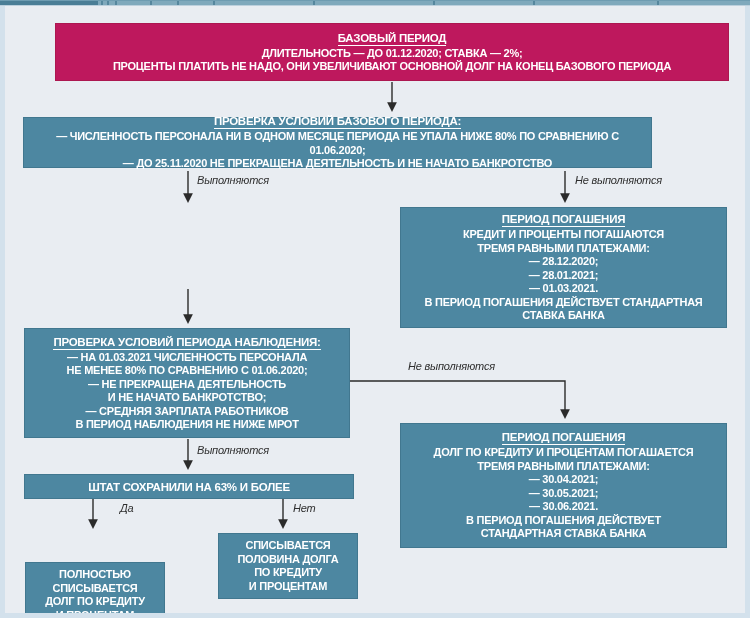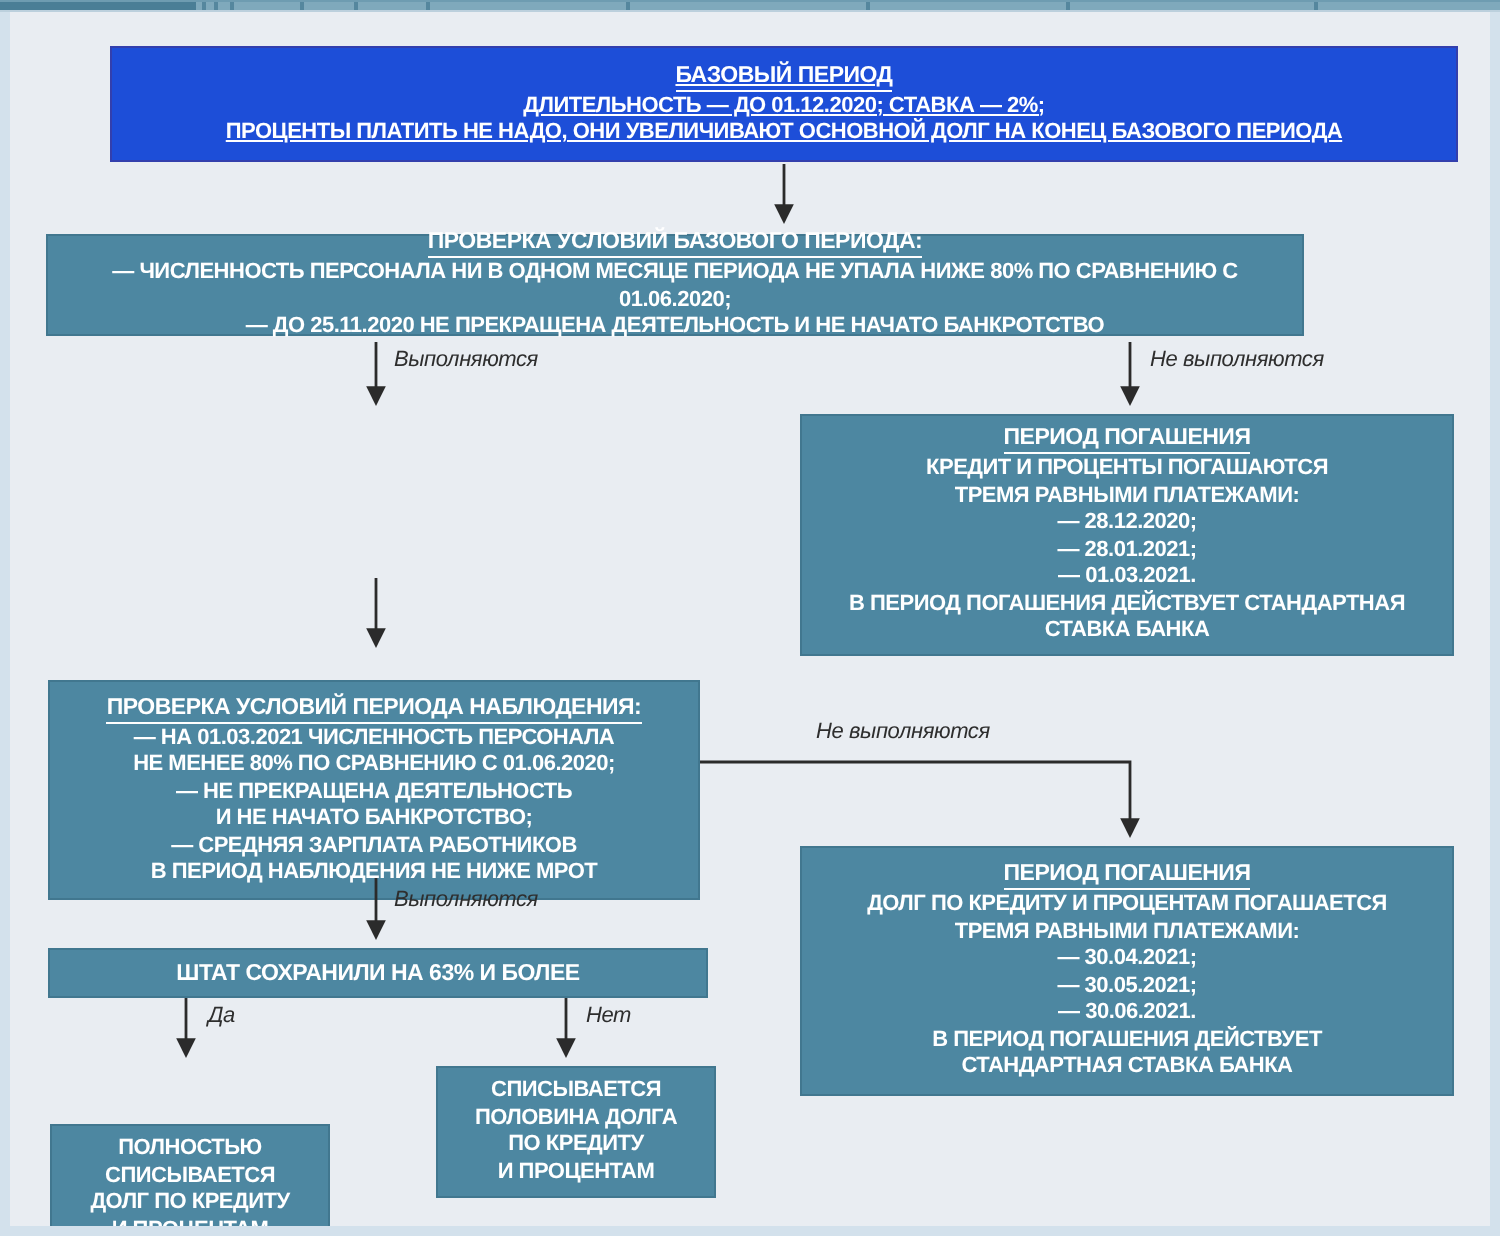--- a/index.html
+++ b/index.html
@@ -13,21 +13,21 @@
   .top-strip{position:absolute;left:0;top:0;width:750px;height:6px;background:#7fa9bc;
              border-top:1px solid #6e9cb1;border-bottom:1px solid #bcd0dd;box-sizing:border-box;z-index:50;}
   .top-strip .seg{position:absolute;left:0;top:0;height:100%;width:98px;background:#4a7e96;}
   .top-strip .tick{position:absolute;top:0;height:100%;width:2px;background:#55879e;}
 
   
   .box{position:absolute;box-sizing:border-box;color:#ffffff;display:flex;flex-direction:column;
        align-items:center;justify-content:center;text-align:center;font-weight:bold;
        letter-spacing:-0.25px;padding:2px 4px;z-index:10;}
   .teal{background:#4d87a1;border:1px solid rgba(30,70,90,0.25);}
-  .red{background:#1d4ed8;border:1px solid rgba(120,20,45,0.25);text-decoration:underline;}
+  .red{background:#be185d;border:1px solid rgba(120,20,45,0.25);}
   .box-title{font-size:11.5px;line-height:14px;margin-bottom:2px;}
   .box-title .u{border-bottom:1.5px solid #ffffff;padding-bottom:1px;}
   .box-body{font-size:11px;line-height:13.5px;white-space:pre-line;}
 
   
   .connectors{position:absolute;left:0;top:0;z-index:20;pointer-events:none;}
 
   
   .flow-label{position:absolute;font-style:italic;color:#2e2e2e;font-size:11px;
               letter-spacing:-0.2px;z-index:30;white-space:nowrap;}
@@ -75,21 +75,21 @@
     <div class="box-title"><span class="u">ПЕРИОД ПОГАШЕНИЯ</span></div>
     <div class="box-body">КРЕДИТ И ПРОЦЕНТЫ ПОГАШАЮТСЯ
 ТРЕМЯ РАВНЫМИ ПЛАТЕЖАМИ:
 — 28.12.2020;
 — 28.01.2021;
 — 01.03.2021.
 В ПЕРИОД ПОГАШЕНИЯ ДЕЙСТВУЕТ СТАНДАРТНАЯ
 СТАВКА БАНКА</div>
   </div>
 
-  <div class="box teal" style="left:24px;top:328px;width:326px;height:110px;margin-top:12px;">
+  <div class="box teal" style="left:24px;top:328px;width:326px;height:110px;">
     <div class="box-title"><span class="u">ПРОВЕРКА УСЛОВИЙ ПЕРИОДА НАБЛЮДЕНИЯ:</span></div>
     <div class="box-body">— НА 01.03.2021 ЧИСЛЕННОСТЬ ПЕРСОНАЛА
 НЕ МЕНЕЕ 80% ПО СРАВНЕНИЮ С 01.06.2020;
 — НЕ ПРЕКРАЩЕНА ДЕЯТЕЛЬНОСТЬ
 И НЕ НАЧАТО БАНКРОТСТВО;
 — СРЕДНЯЯ ЗАРПЛАТА РАБОТНИКОВ
 В ПЕРИОД НАБЛЮДЕНИЯ НЕ НИЖЕ МРОТ</div>
   </div>
 
   <div class="flow-label" style="left:408px;top:360px;">Не выполняются</div>
@@ -104,21 +104,21 @@
 В ПЕРИОД ПОГАШЕНИЯ ДЕЙСТВУЕТ
 СТАНДАРТНАЯ СТАВКА БАНКА</div>
   </div>
 
   <div class="flow-label" style="left:197px;top:444px;">Выполняются</div>
 
   <div class="box teal" style="left:24px;top:474px;width:330px;height:25px;">
     <div class="box-title" style="margin:0;">ШТАТ СОХРАНИЛИ НА 63% И БОЛЕЕ</div>
   </div>
 
-  <div class="flow-label" style="left:104px;top:502px;">Да</div>
+  <div class="flow-label" style="left:120px;top:502px;">Да</div>
   <div class="flow-label" style="left:293px;top:502px;">Нет</div>
 
   <div class="box teal" style="left:25px;top:562px;width:140px;height:66px;">
     <div class="box-body">ПОЛНОСТЬЮ
 СПИСЫВАЕТСЯ
 ДОЛГ ПО КРЕДИТУ
 И ПРОЦЕНТАМ</div>
   </div>
 
   <div class="box teal" style="left:218px;top:533px;width:140px;height:66px;">

